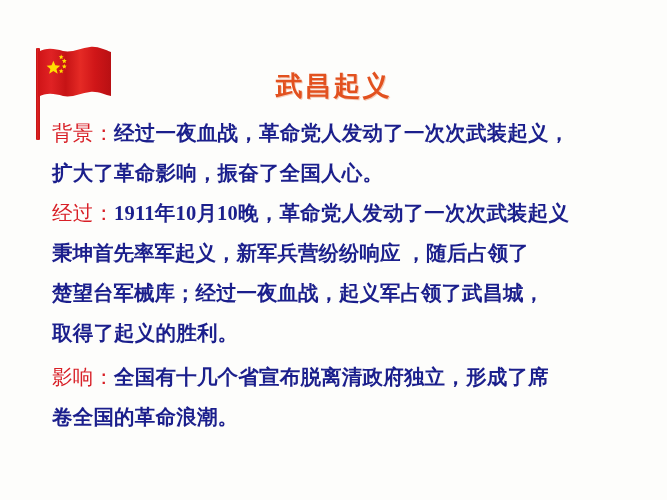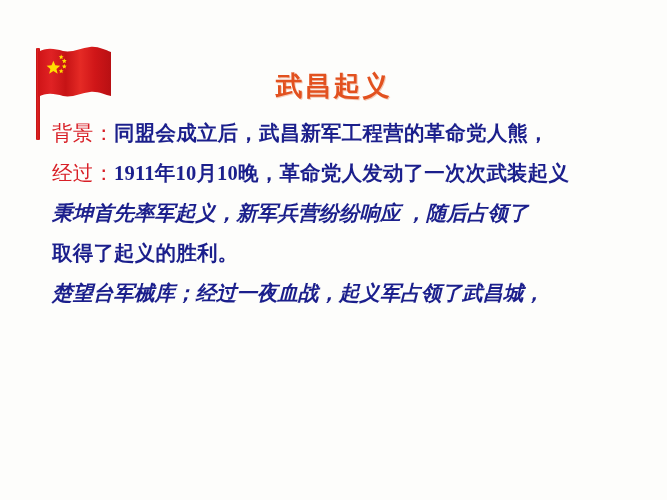--- a/index.html
+++ b/index.html
@@ -74,21 +74,20 @@
     font-size: 20.5px;
     line-height: 40px;
     color: #1b1f8c;
     white-space: nowrap;
     font-weight: bold;
     font-family: "Liberation Serif", "DejaVu Serif", serif;
     letter-spacing: 0.2px;
   }
   .line.tight {
     letter-spacing: 0px;
-    font-style: italic;
   }
   .label {
     color: #d81f26;
     font-weight: normal;
   }
   .gap-md {
     height: 4px;
   }
 </style>
 </head>
@@ -120,27 +119,32 @@
       <polygon points="28,20 28.9,22.1 31.1,22.3 29.4,23.8 29.9,26 28,24.8 26.1,26 26.6,23.8 24.9,22.3 27.1,22.1" fill="#ffde00" transform="scale(0.78) translate(7,3)"></polygon>
       <polygon points="24,26 24.9,28.1 27.1,28.3 25.4,29.8 25.9,32 24,30.8 22.1,32 22.6,29.8 20.9,28.3 23.1,28.1" fill="#ffde00" transform="scale(0.78) translate(7,3)"></polygon>
     </svg>
   </div>
 
   <div class="title">武昌起义</div>
 
   <div class="body-block">
 
     <div class="para">
-      <div class="line"><span class="label">背景：</span><span>同盟会成立后，武昌新军工程营的革命党人熊，</span></div>
+      <div class="line"><span class="label">背景：</span><span>经过一夜血战，革命党人发动了一次次武装起义，</span></div>
+      <div class="line">扩大了革命影响，振奋了全国人心。</div>
     </div>
 
     <div class="para">
       <div class="line"><span class="label">经过：</span><span>1911年10月10晚，革命党人发动了一次次武装起义</span></div>
       <div class="line tight">秉坤首先率军起义，新军兵营纷纷响应 ，随后占领了</div>
+      <div class="line tight">楚望台军械库；经过一夜血战，起义军占领了武昌城，</div>
       <div class="line">取得了起义的胜利。</div>
-      <div class="line tight">楚望台军械库；经过一夜血战，起义军占领了武昌城，</div>
     </div>
 
     <div class="gap-md"></div>
 
+    <div class="para">
+      <div class="line"><span class="label">影响：</span><span>全国有十几个省宣布脱离清政府独立，形成了席</span></div>
+      <div class="line">卷全国的革命浪潮。</div>
+    </div>
 
   </div>
 </div>
 
 </body></html>

